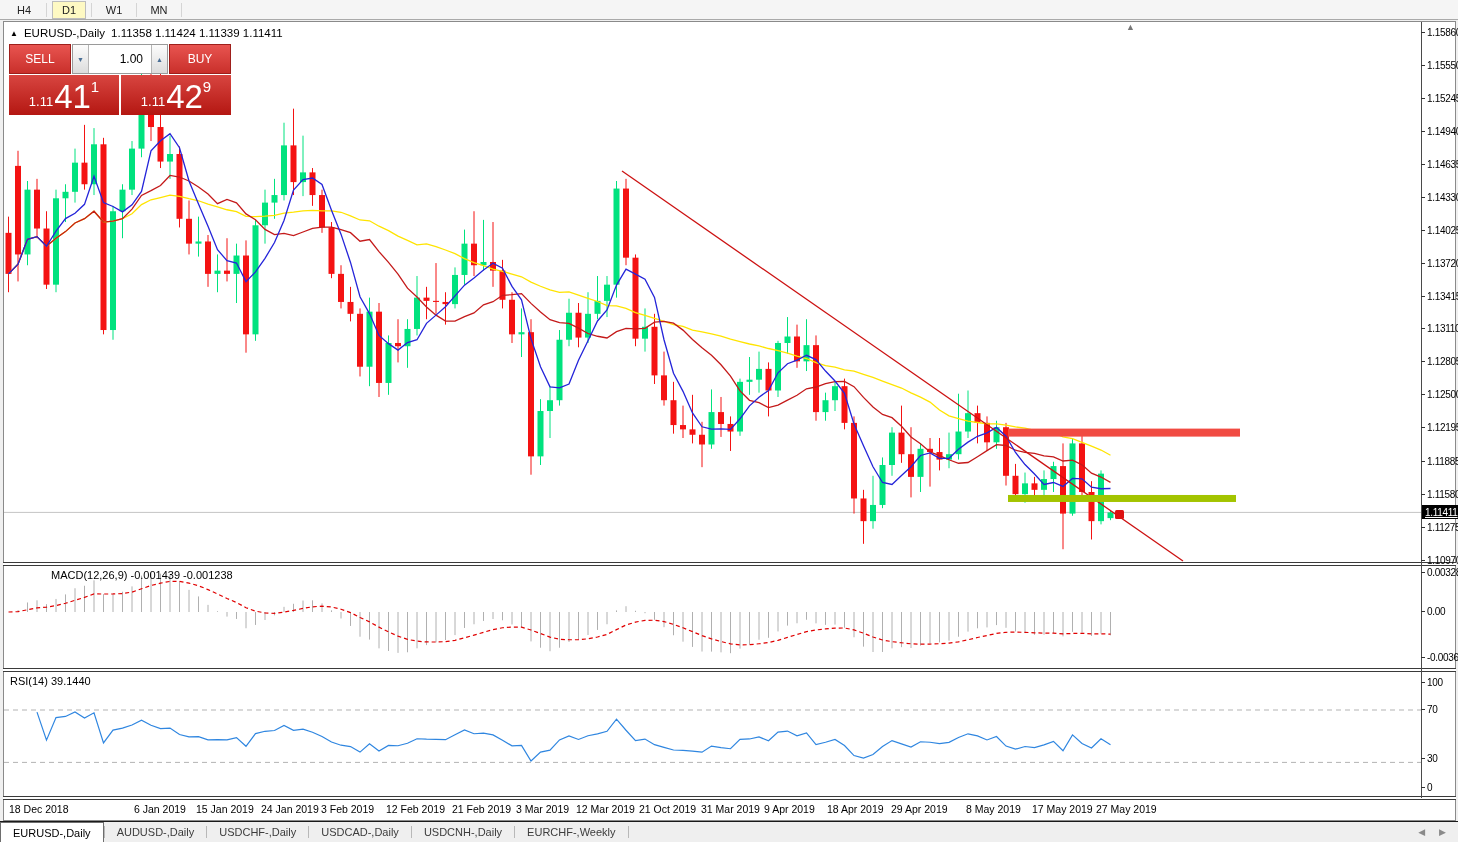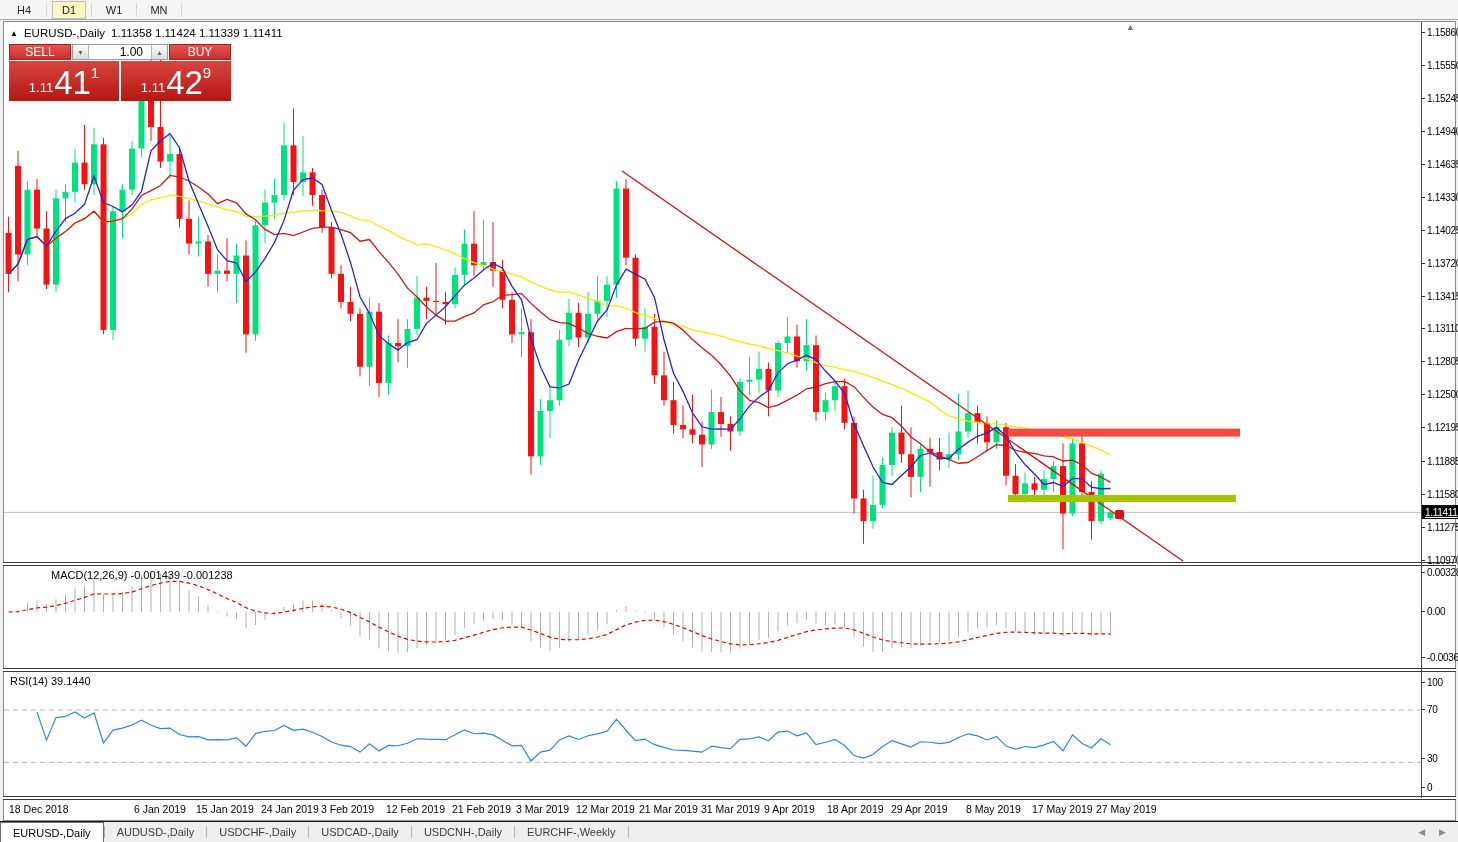--- a/index.html
+++ b/index.html
@@ -25,21 +25,21 @@
              font-size:10px;letter-spacing:-0.3px;display:flex;align-items:center;padding-left:3px;box-sizing:border-box;}
   .date-label{position:absolute;top:3px;font-size:10.5px;color:#000;white-space:nowrap;}
   #date-axis{position:absolute;left:4px;top:800px;width:1417px;height:20px;background:#fff;}
   .ind-label{position:absolute;font-size:11px;color:#000;white-space:nowrap;}
   
   #ohlc-info{position:absolute;left:10px;top:27px;display:flex;align-items:center;gap:6px;font-size:11.5px;color:#000;}
   #ohlc-info .tri{font-size:8px;color:#000;}
   #shift-marker{position:absolute;left:1126px;top:22px;font-size:9px;color:#777;}
   
   #oneclick{position:absolute;left:9px;top:44px;width:222px;}
-  #oc-row1{display:flex;height:16px;gap:1px;}
+  #oc-row1{display:flex;height:30px;gap:1px;}
   .oc-btn{width:62px;background:linear-gradient(#e85450,#c9302b);border:1px solid #9e1f1b;color:#fff;
           font-size:12px;display:flex;align-items:center;justify-content:center;box-sizing:border-box;}
   .oc-spin{flex:1;display:flex;border:1px solid #9a9a9a;box-sizing:border-box;background:#86efac;}
   .spin-btn{width:16px;background:linear-gradient(#fcfcfc,#dcdcdc);border:0;display:flex;align-items:center;
             justify-content:center;font-size:7px;color:#4a6f96;}
   .spin-btn.left{border-right:1px solid #b5b5b5;}
   .spin-btn.right{border-left:1px solid #b5b5b5;}
   #volume-input{flex:1;border:0;outline:0;font-size:12px;text-align:right;padding-right:8px;width:50px;
                 font-family:"Liberation Sans",sans-serif;color:#000;}
   #oc-row2{display:flex;height:40px;gap:2px;margin-top:1px;}
@@ -588,21 +588,21 @@
       <div class="date-label" style="left: 5px;">18 Dec 2018</div>
       <div class="date-label" style="left: 70px; margin-top: 44px;">27 Dec 2018</div>
       <div class="date-label" style="left: 130px;">6 Jan 2019</div>
       <div class="date-label" style="left: 192px;">15 Jan 2019</div>
       <div class="date-label" style="left: 257px;">24 Jan 2019</div>
       <div class="date-label" style="left: 317px;">3 Feb 2019</div>
       <div class="date-label" style="left: 382px;">12 Feb 2019</div>
       <div class="date-label" style="left: 448px;">21 Feb 2019</div>
       <div class="date-label" style="left: 512px;">3 Mar 2019</div>
       <div class="date-label" style="left: 572px;">12 Mar 2019</div>
-      <div class="date-label" style="left: 635px;">21 Mar 2019</div>
+      <div class="date-label" style="left: 635px;">21 Oct 2019</div>
       <div class="date-label" style="left: 697px;">31 Mar 2019</div>
       <div class="date-label" style="left: 760px;">9 Apr 2019</div>
       <div class="date-label" style="left: 823px;">18 Apr 2019</div>
       <div class="date-label" style="left: 887px;">29 Apr 2019</div>
       <div class="date-label" style="left: 962px;">8 May 2019</div>
       <div class="date-label" style="left: 1028px;">17 May 2019</div>
       <div class="date-label" style="left: 1092px;">27 May 2019</div>
     </div>
 
   <div id="tab-bar">

